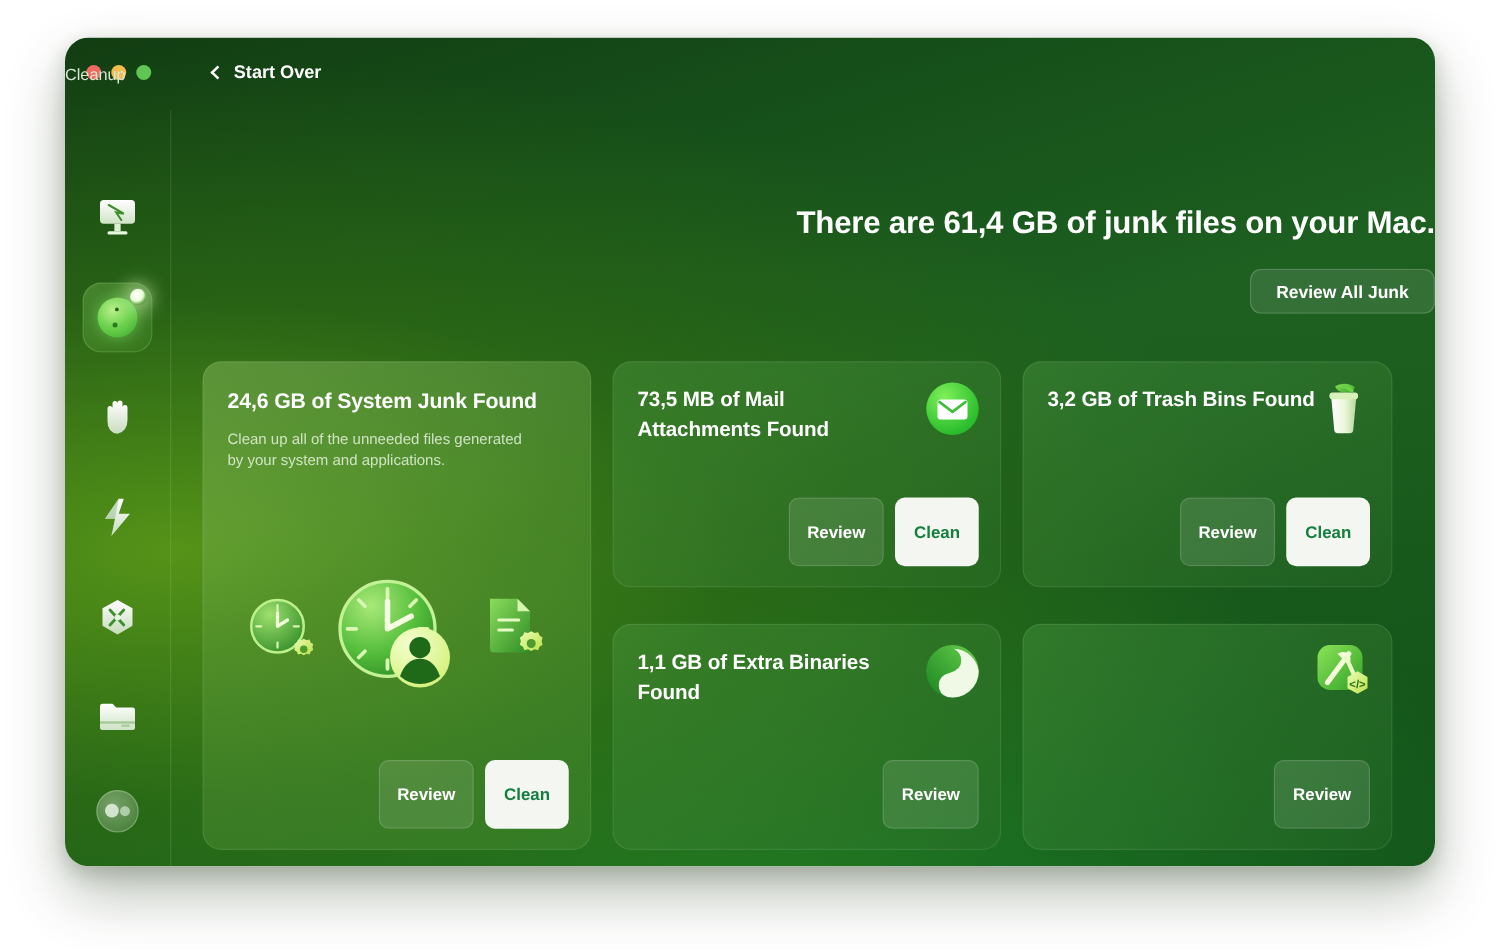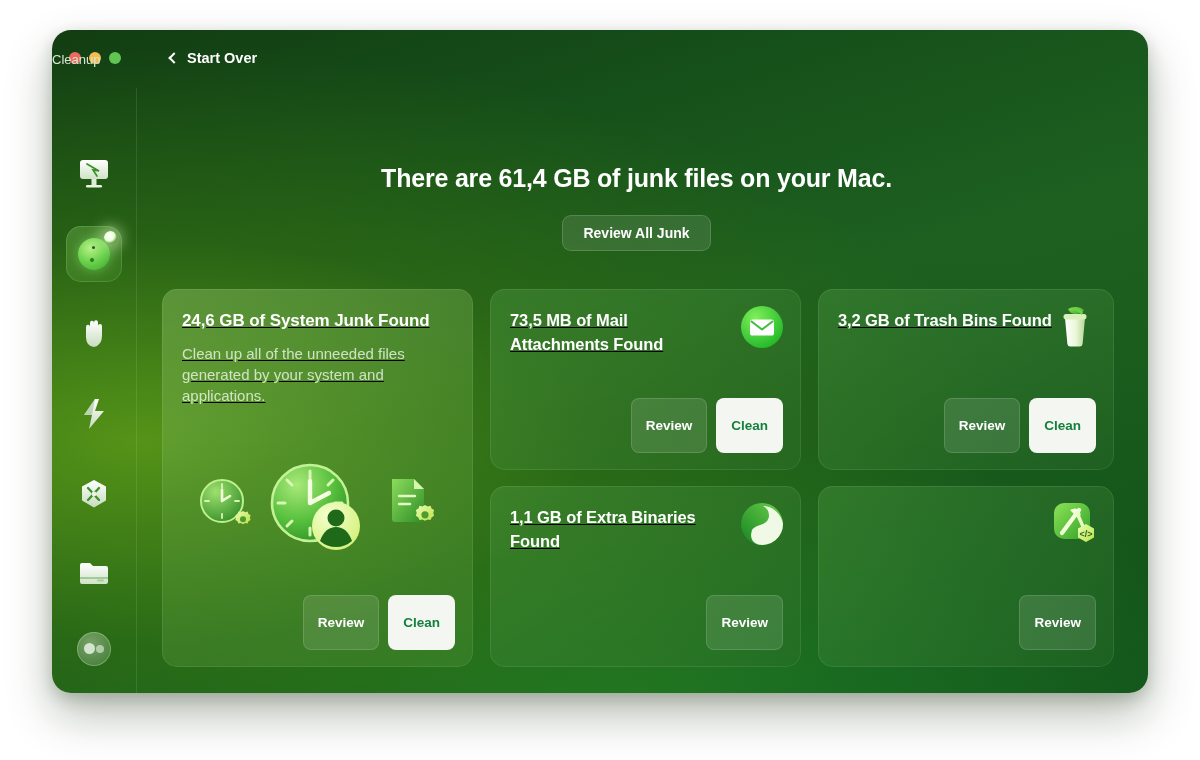--- a/index.html
+++ b/index.html
@@ -90,62 +90,61 @@
     position: absolute; left: 50%; transform: translateX(-50%); bottom: 27px;
     width: 34px; height: 34px; border-radius: 50%;
     background: radial-gradient(circle at 40% 35%, rgba(235,245,230,0.40), rgba(180,210,175,0.16));
     box-shadow: inset 0 0 0 1px rgba(230,250,225,0.28);
     cursor: pointer;
   }
   .avatar-bottom::before { content:""; position:absolute; left:7px; top:11px; width:11px; height:11px; border-radius:50%; background:rgba(240,248,238,0.78); }
   .avatar-bottom::after  { content:""; position:absolute; left:19px; top:13px; width:8px;  height:8px;  border-radius:50%; background:rgba(225,240,225,0.62); }
 
   
-  .hero { position: absolute; left: 85px; right: 12px; top: 58px; height: 230px; text-align: center; z-index: 4; }
+  .hero { position: absolute; left: 85px; right: 0; top: 58px; height: 230px; text-align: right; z-index: 4; }
   .hero h1 {
     margin-top: 76px; color: #ffffff; font-size: 25px; font-weight: bold; letter-spacing: -0.2px;
   }
   .review-all {
     margin-top: 22px; display: inline-block;
     padding: 10px 21px; border-radius: 9px;
     background: rgba(255,255,255,0.105);
     box-shadow: inset 0 0 0 1px rgba(255,255,255,0.16);
     color: #ffffff; font-size: 14px; font-weight: bold; cursor: pointer;
   }
 
   
   .grid {
     position: absolute; left: 110px; top: 259px; width: 960px; height: 382px;
     display: grid;
     grid-template-columns: 311px 311px 296px;
     grid-template-rows: 181px 181px;
-    gap: 16px 17px;
+    gap: 29px 17px;
     z-index: 4;
-    text-decoration: underline;
   }
   .card {
     position: relative; border-radius: 15px; padding: 20px 20px 0 20px;
     box-shadow: inset 0 0 0 1px rgba(255,255,255,0.09);
     overflow: hidden;
   }
   .card.tall { grid-row: span 2; }
 
   .card-sys  { background: linear-gradient(157deg, rgba(150,200,110,0.40) 0%, rgba(104,166,70,0.34) 45%, rgba(86,150,58,0.30) 100%); }
   .card-mail { background: linear-gradient(150deg, rgba(82,160,72,0.36) 0%, rgba(50,116,46,0.30) 100%); }
   .card-trash{ background: linear-gradient(150deg, rgba(82,160,72,0.34) 0%, rgba(48,112,44,0.30) 100%); }
   .card-bin  { background: linear-gradient(150deg, rgba(82,160,72,0.34) 0%, rgba(48,112,44,0.30) 100%); }
   .card-xcode{ background: linear-gradient(150deg, rgba(82,160,72,0.34) 0%, rgba(48,112,44,0.30) 100%); }
 
   .card-title {
     color: #ffffff; font-size: 16.5px; font-weight: bold; line-height: 1.45;
     max-width: 215px; letter-spacing: -0.1px;
   }
   .card.tall .card-title { font-size: 17px; max-width: 100%; }
   .card-desc {
-    margin-top: 9px; color: rgba(238,248,232,0.80); font-size: 15px; line-height: 1.42; max-width: 248px;
+    margin-top: 9px; color: rgba(238,248,232,0.80); font-size: 12px; line-height: 1.42; max-width: 248px;
   }
 
   .card-actions {
     position: absolute; right: 18px; bottom: 17px;
     display: flex; gap: 9px;
   }
   .btn { padding: 20px 15px; border-radius: 8px; font-size: 13.5px; font-weight: bold; cursor: pointer; white-space: nowrap; }
   .btn-ghost { background: rgba(255,255,255,0.115); box-shadow: inset 0 0 0 1px rgba(255,255,255,0.14); color: #ffffff; }
   .btn-solid { background: #f4f6f2; color: #15803d; }
 

